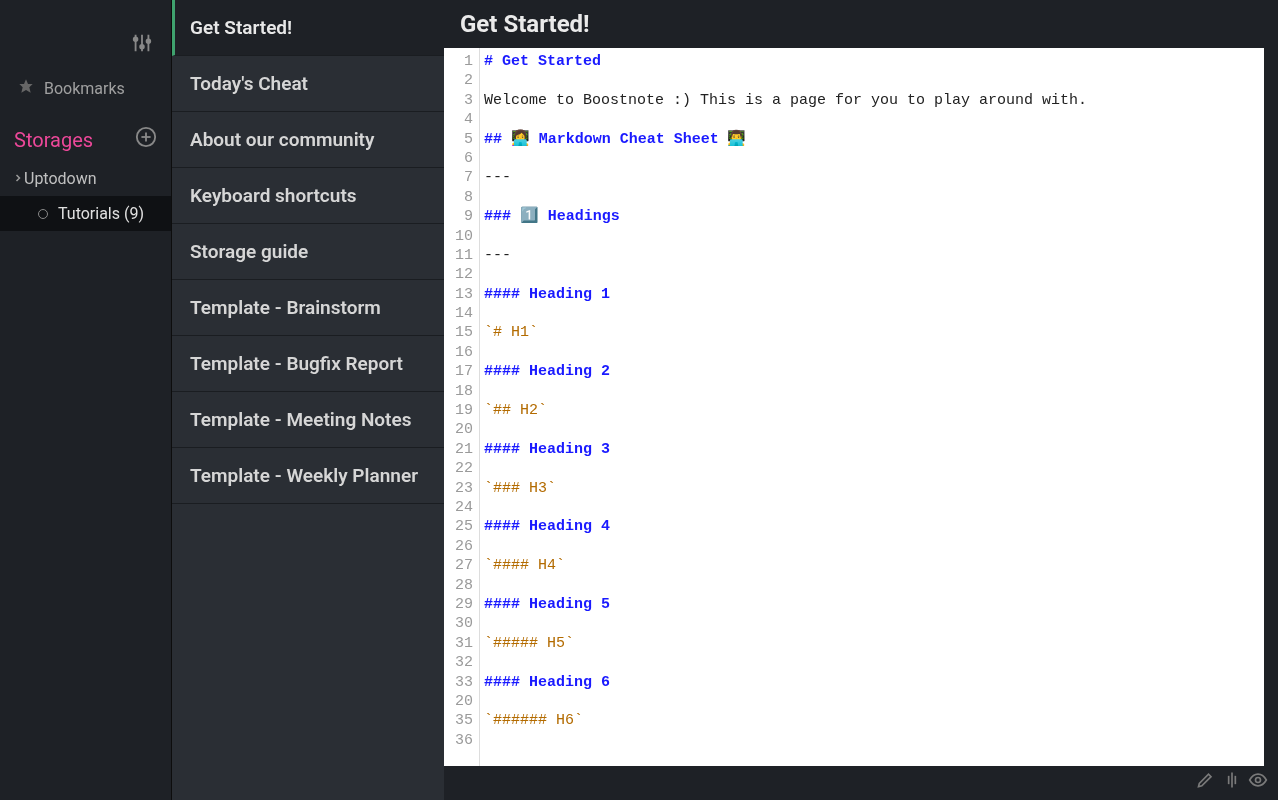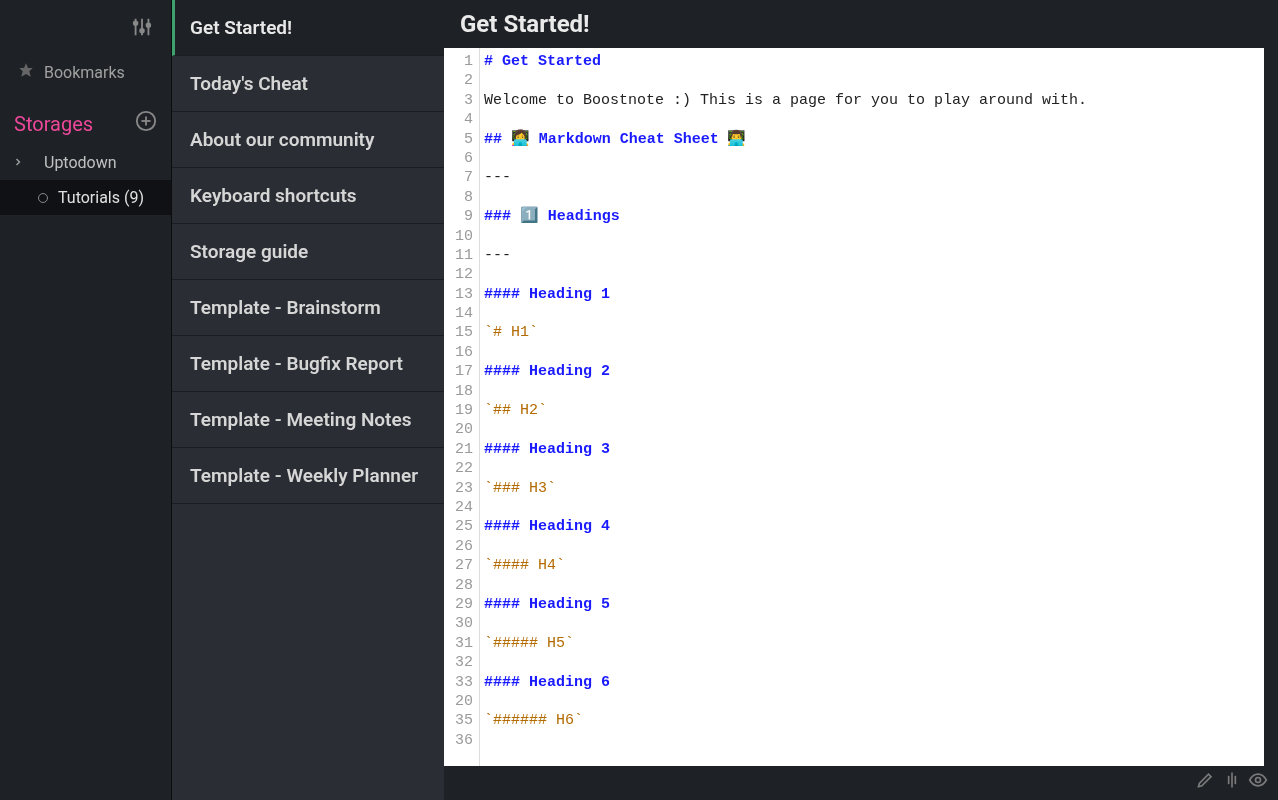--- a/index.html
+++ b/index.html
@@ -13,21 +13,21 @@
   display: flex;
 }
 
 
 .sidebar {
   width: 172px;
   background: #1e2126;
   border-right: 1px solid #0d0d0d;
   display: flex;
   flex-direction: column;
-  padding-top: 10px;
+  padding-top: 26px;
   text-align: center;
 }
 .sidebar-top {
   display: flex;
   justify-content: flex-end;
   padding: 6px 18px 10px;
 }
 .sliders-icon svg { width: 22px; height: 22px; }
 .bookmarks-row {
   display: flex;
@@ -43,21 +43,21 @@
   align-items: center;
   justify-content: space-between;
   padding: 18px 14px 8px 14px;
   font-size: 20px;
   color: #ec4899;
 }
 .plus-circle svg { width: 22px; height: 22px; }
 .storage-item {
   display: flex;
   align-items: center;
-  gap: 20px;
+  gap: 0;
   padding: 8px 12px;
   font-size: 16px;
   color: #c0c0c0;
 }
 .chevron-right-icon svg { width: 12px; height: 12px; }
 .folder-item {
   display: flex;
   align-items: center;
   gap: 10px;
   padding: 8px 12px 8px 38px;

